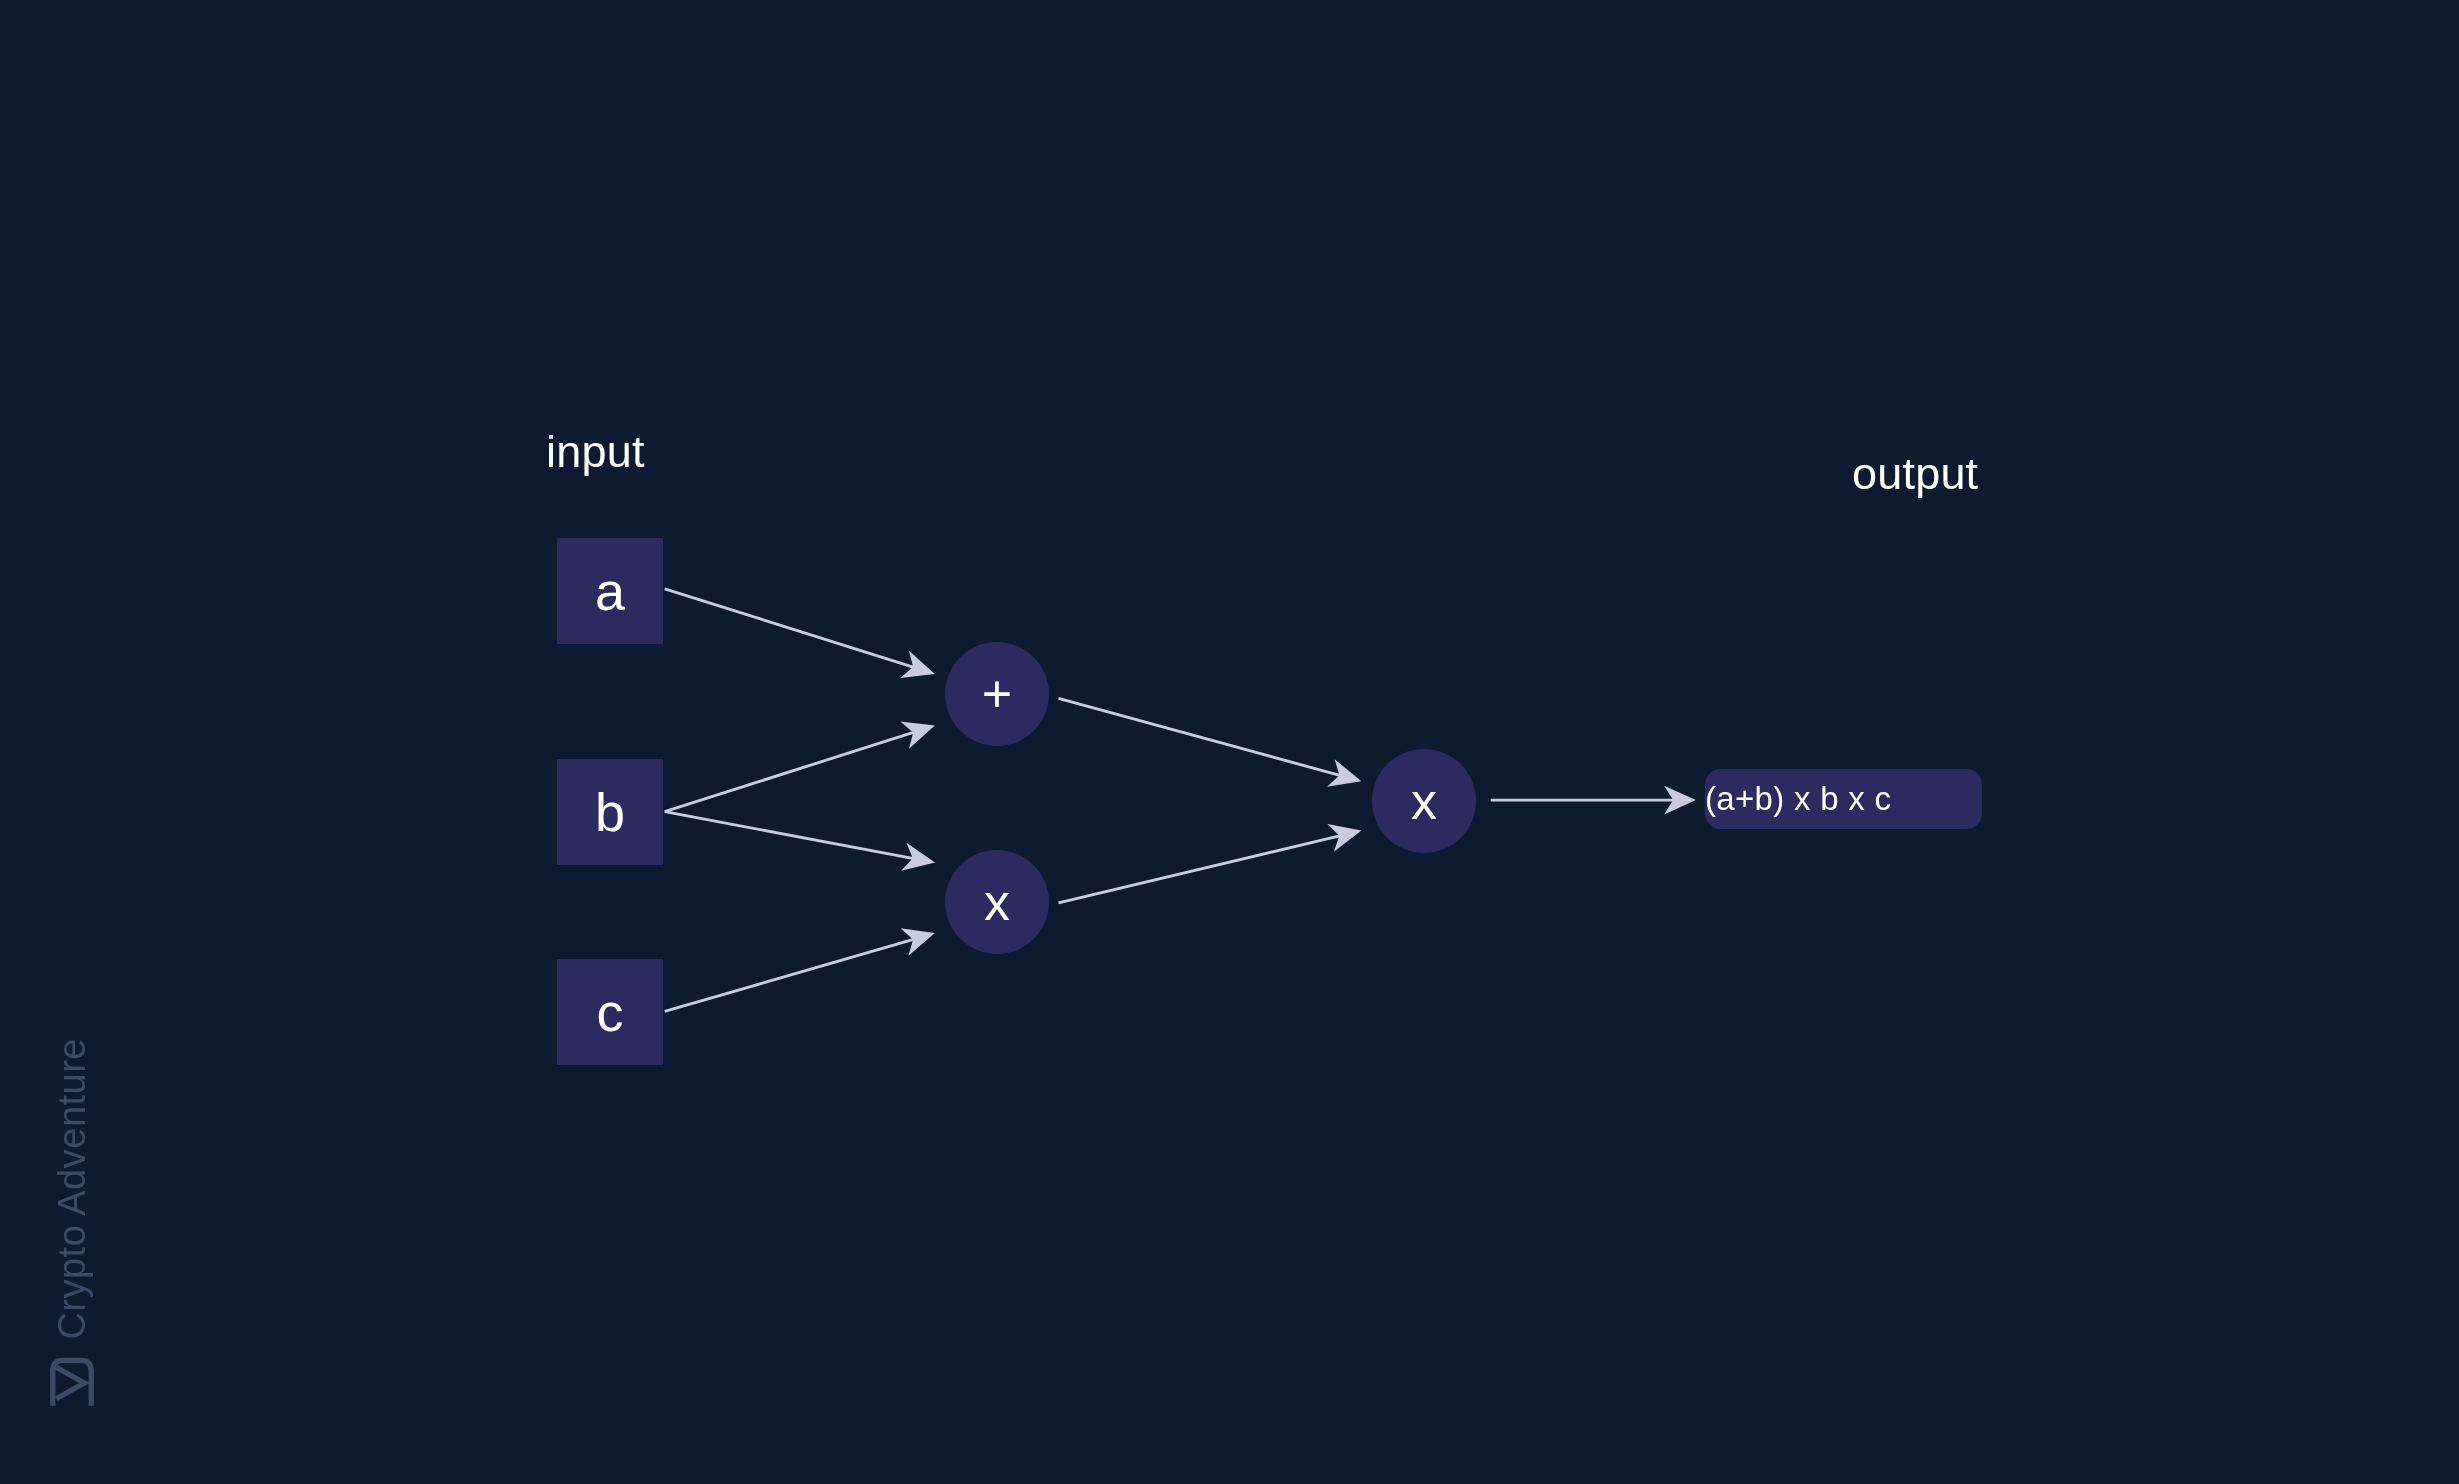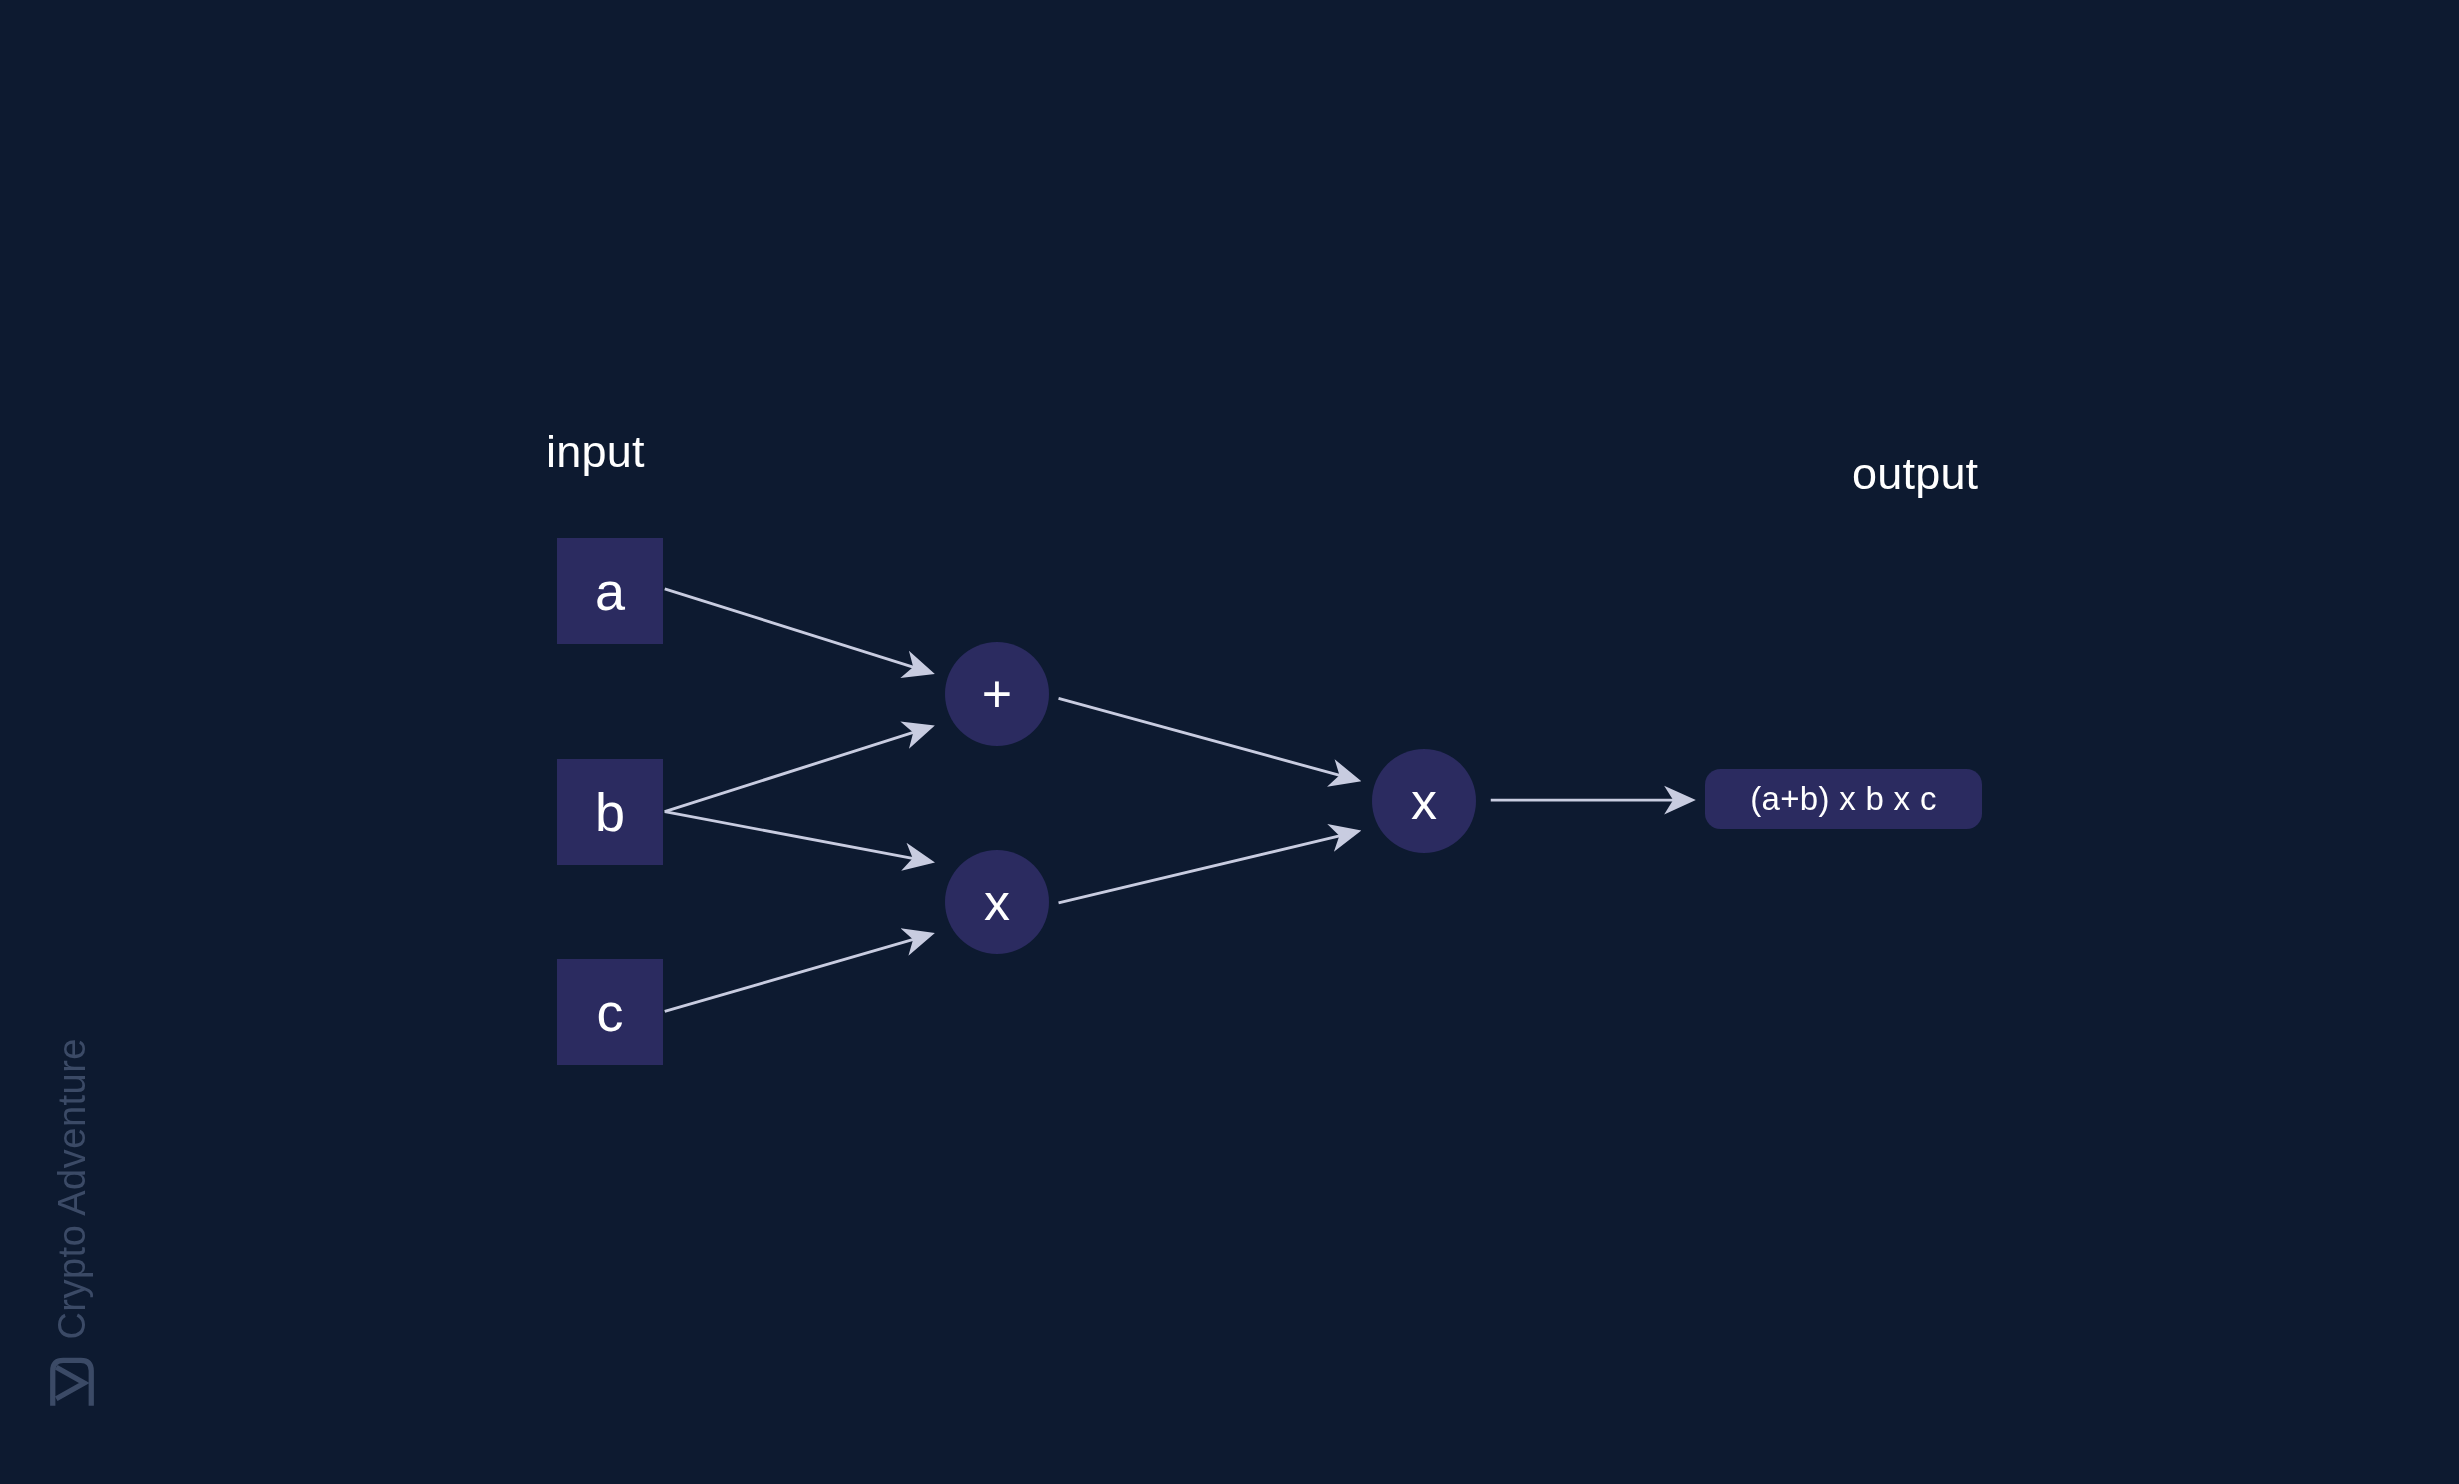--- a/index.html
+++ b/index.html
@@ -79,21 +79,21 @@
   #output-pill {
     position: absolute;
     left: 1705px;
     top: 769px;
     width: 277px;
     height: 60px;
     border-radius: 15.4px;
     background: #2b2b60;
     display: flex;
     align-items: center;
-    justify-content: center;
+    justify-content: flex-start;
     color: #ffffff;
     font-size: 33px;
     font-weight: 400;
     letter-spacing: 0.3px;
     white-space: nowrap;
   }
 
   
   #watermark {
     position: absolute;

